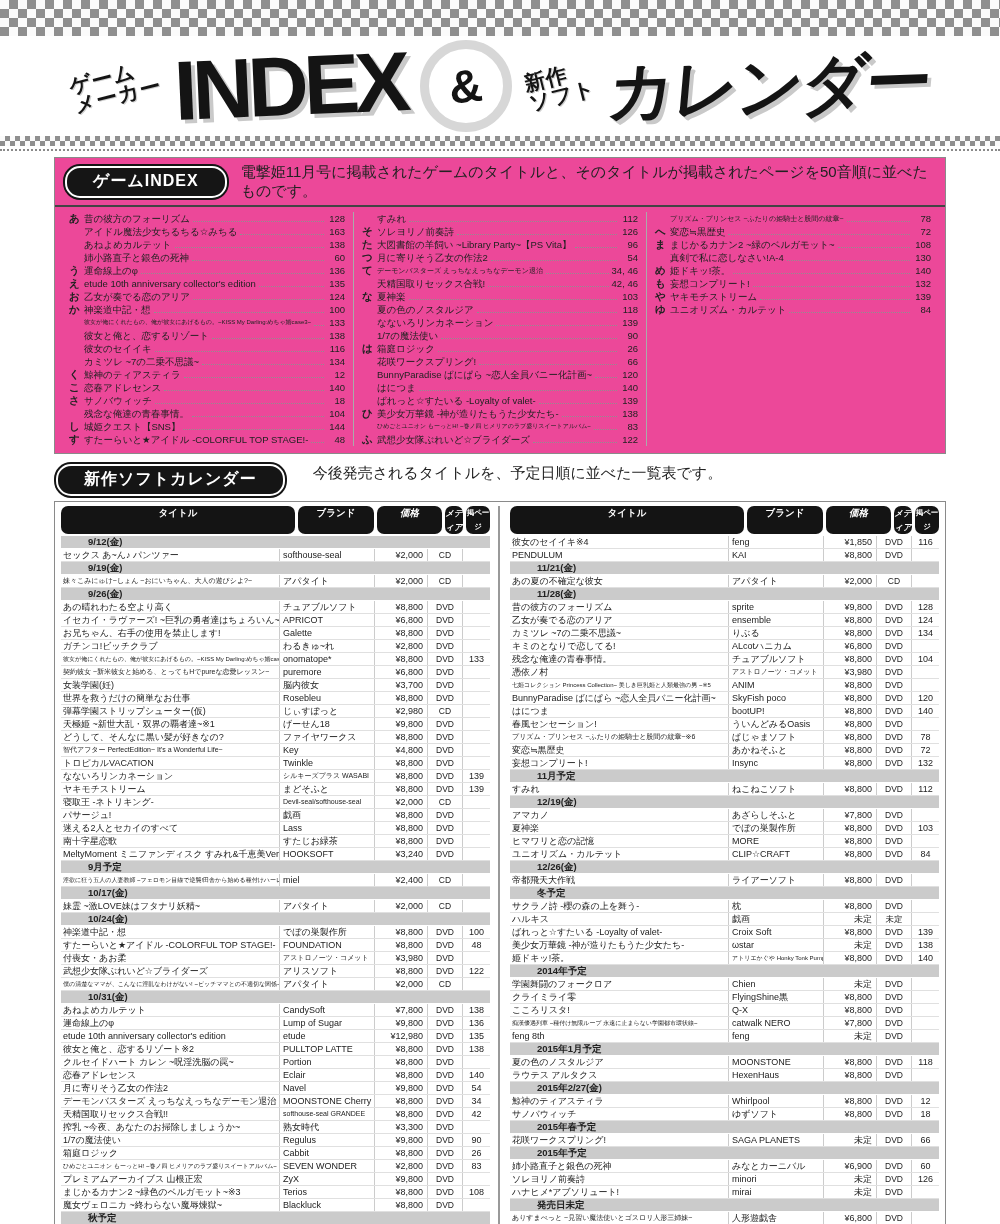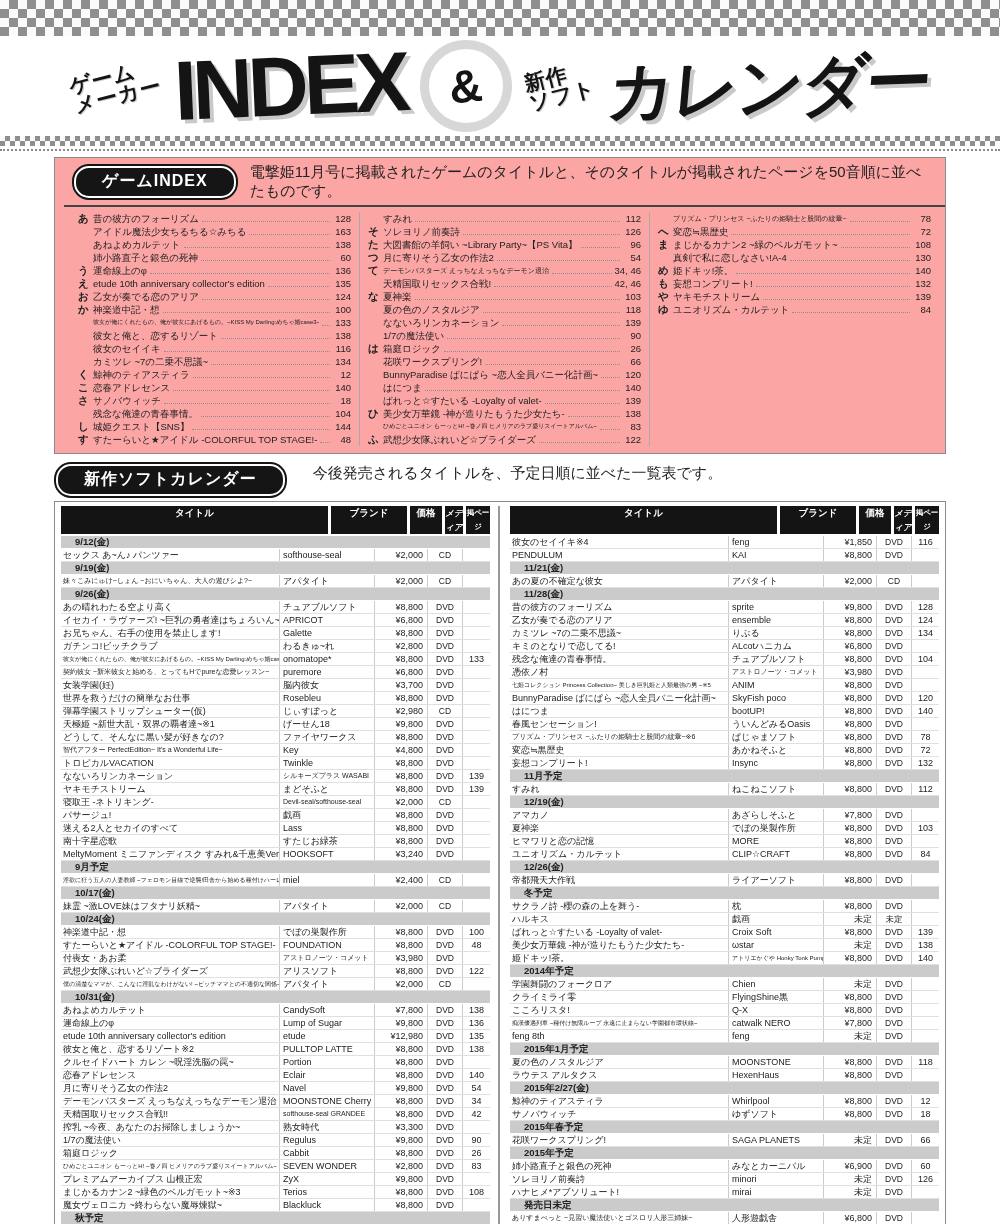--- a/index.html
+++ b/index.html
@@ -28,21 +28,21 @@
     width:74px;height:74px;border-radius:50%;border:9px solid #d7d7d7;background:#fff;
     display:flex;align-items:center;justify-content:center;flex:0 0 auto;
   }
   .amp-ring span{font-size:46px;font-weight:900;color:#141414;transform:rotate(-6deg);}
   .title-jp{
     font-weight:900;font-size:66px;color:#141414;line-height:72px;letter-spacing:-3px;
     transform:rotate(-2deg) skewX(-7deg);text-shadow:4px 4px 0 #c9c9c9;
   }
 
   
-  .index-panel{margin:6px 54px 0;border:1px solid #8a8a8a;background:#fca5a5;padding-left:9px;}
+  .index-panel{margin:6px 54px 0;border:1px solid #8a8a8a;background:#ec4899;}
   .panel-head{display:flex;align-items:center;gap:14px;padding:5px 10px 4px;}
   .badge{
     background:#151515;color:#fff;font-weight:bold;font-size:16px;letter-spacing:1px;
     padding:3px 26px 4px;border-radius:15px;box-shadow:0 0 0 2px #151515;border:2px solid #fff;
     white-space:nowrap;
   }
   .panel-desc{font-size:15px;color:#222;}
   .index-columns{display:flex;border-top:2px solid #444;padding:5px 6px 7px;}
   .index-col{flex:1;padding:0 8px;min-width:0;}
   .index-col + .index-col{border-left:1px solid #aaa;}
@@ -55,37 +55,37 @@
   .ipage{text-align:right;min-width:18px;flex:0 0 auto;}
 
   
   .calendar-section{margin:10px 54px 0;}
   .cal-head{display:flex;align-items:flex-start;gap:28px;margin-bottom:5px;padding-left:2px;}
   .cal-box{border:1px solid #8a8a8a;border-bottom:4px solid #2a2a2a;display:flex;padding:4px 6px 6px;gap:10px;}
   .cal-table{flex:1;min-width:0;}
   .cal-table.left{border-right:2px solid #999;padding-right:8px;}
   .cal-header{display:flex;gap:3px;margin-bottom:2px;}
   .cal-header .h{background:#141414;color:#fff;font-weight:bold;text-align:center;
-    font-size:9.5px;line-height:14px;border-radius:0;flex:0 0 auto;}
+    font-size:9.5px;line-height:14px;border-radius:7px;flex:0 0 auto;}
   .h-title{flex:1 1 auto !important;}
   .h-brand{width:76px;}
-  .h-price{width:32px;}
+  .h-price{width:65px;font-style:italic;}
   .h-media{width:18px;font-style:italic;font-size:8.5px !important;}
   .h-page{width:24px;font-size:7.5px !important;}
   .cal-row{display:flex;font-size:9px;line-height:12px;border-bottom:1px solid #e0e0e0;
     white-space:nowrap;align-items:flex-end;}
   .c-title{flex:1;overflow:hidden;padding-left:2px;border-right:1px solid #ccc;min-width:0;}
   .c-brand{width:91px;overflow:hidden;padding-left:3px;border-right:1px solid #ccc;flex:0 0 auto;}
   .c-price{width:48px;text-align:right;padding-right:4px;border-right:1px solid #ccc;flex:0 0 auto;}
   .c-media{width:34px;text-align:center;border-right:1px solid #ccc;flex:0 0 auto;font-size:8.5px;}
   .c-page{width:27px;text-align:center;flex:0 0 auto;}
   .small{font-size:7px !important;}
   .xsmall{font-size:6px !important;}
   .date-row{display:block;background:#cbcbcb;font-weight:bold;font-size:9.5px;line-height:12px;
-    padding-left:14px;border-bottom:1px solid #fff;white-space:nowrap;}
+    padding-left:27px;border-bottom:1px solid #fff;white-space:nowrap;}
 </style>
 </head>
 <body>
 
 <div class="checker checker-top"></div>
 
 <div class="banner">
   <div class="vlabel">
     <span>ゲーム</span>
     <span>メーカー</span>

